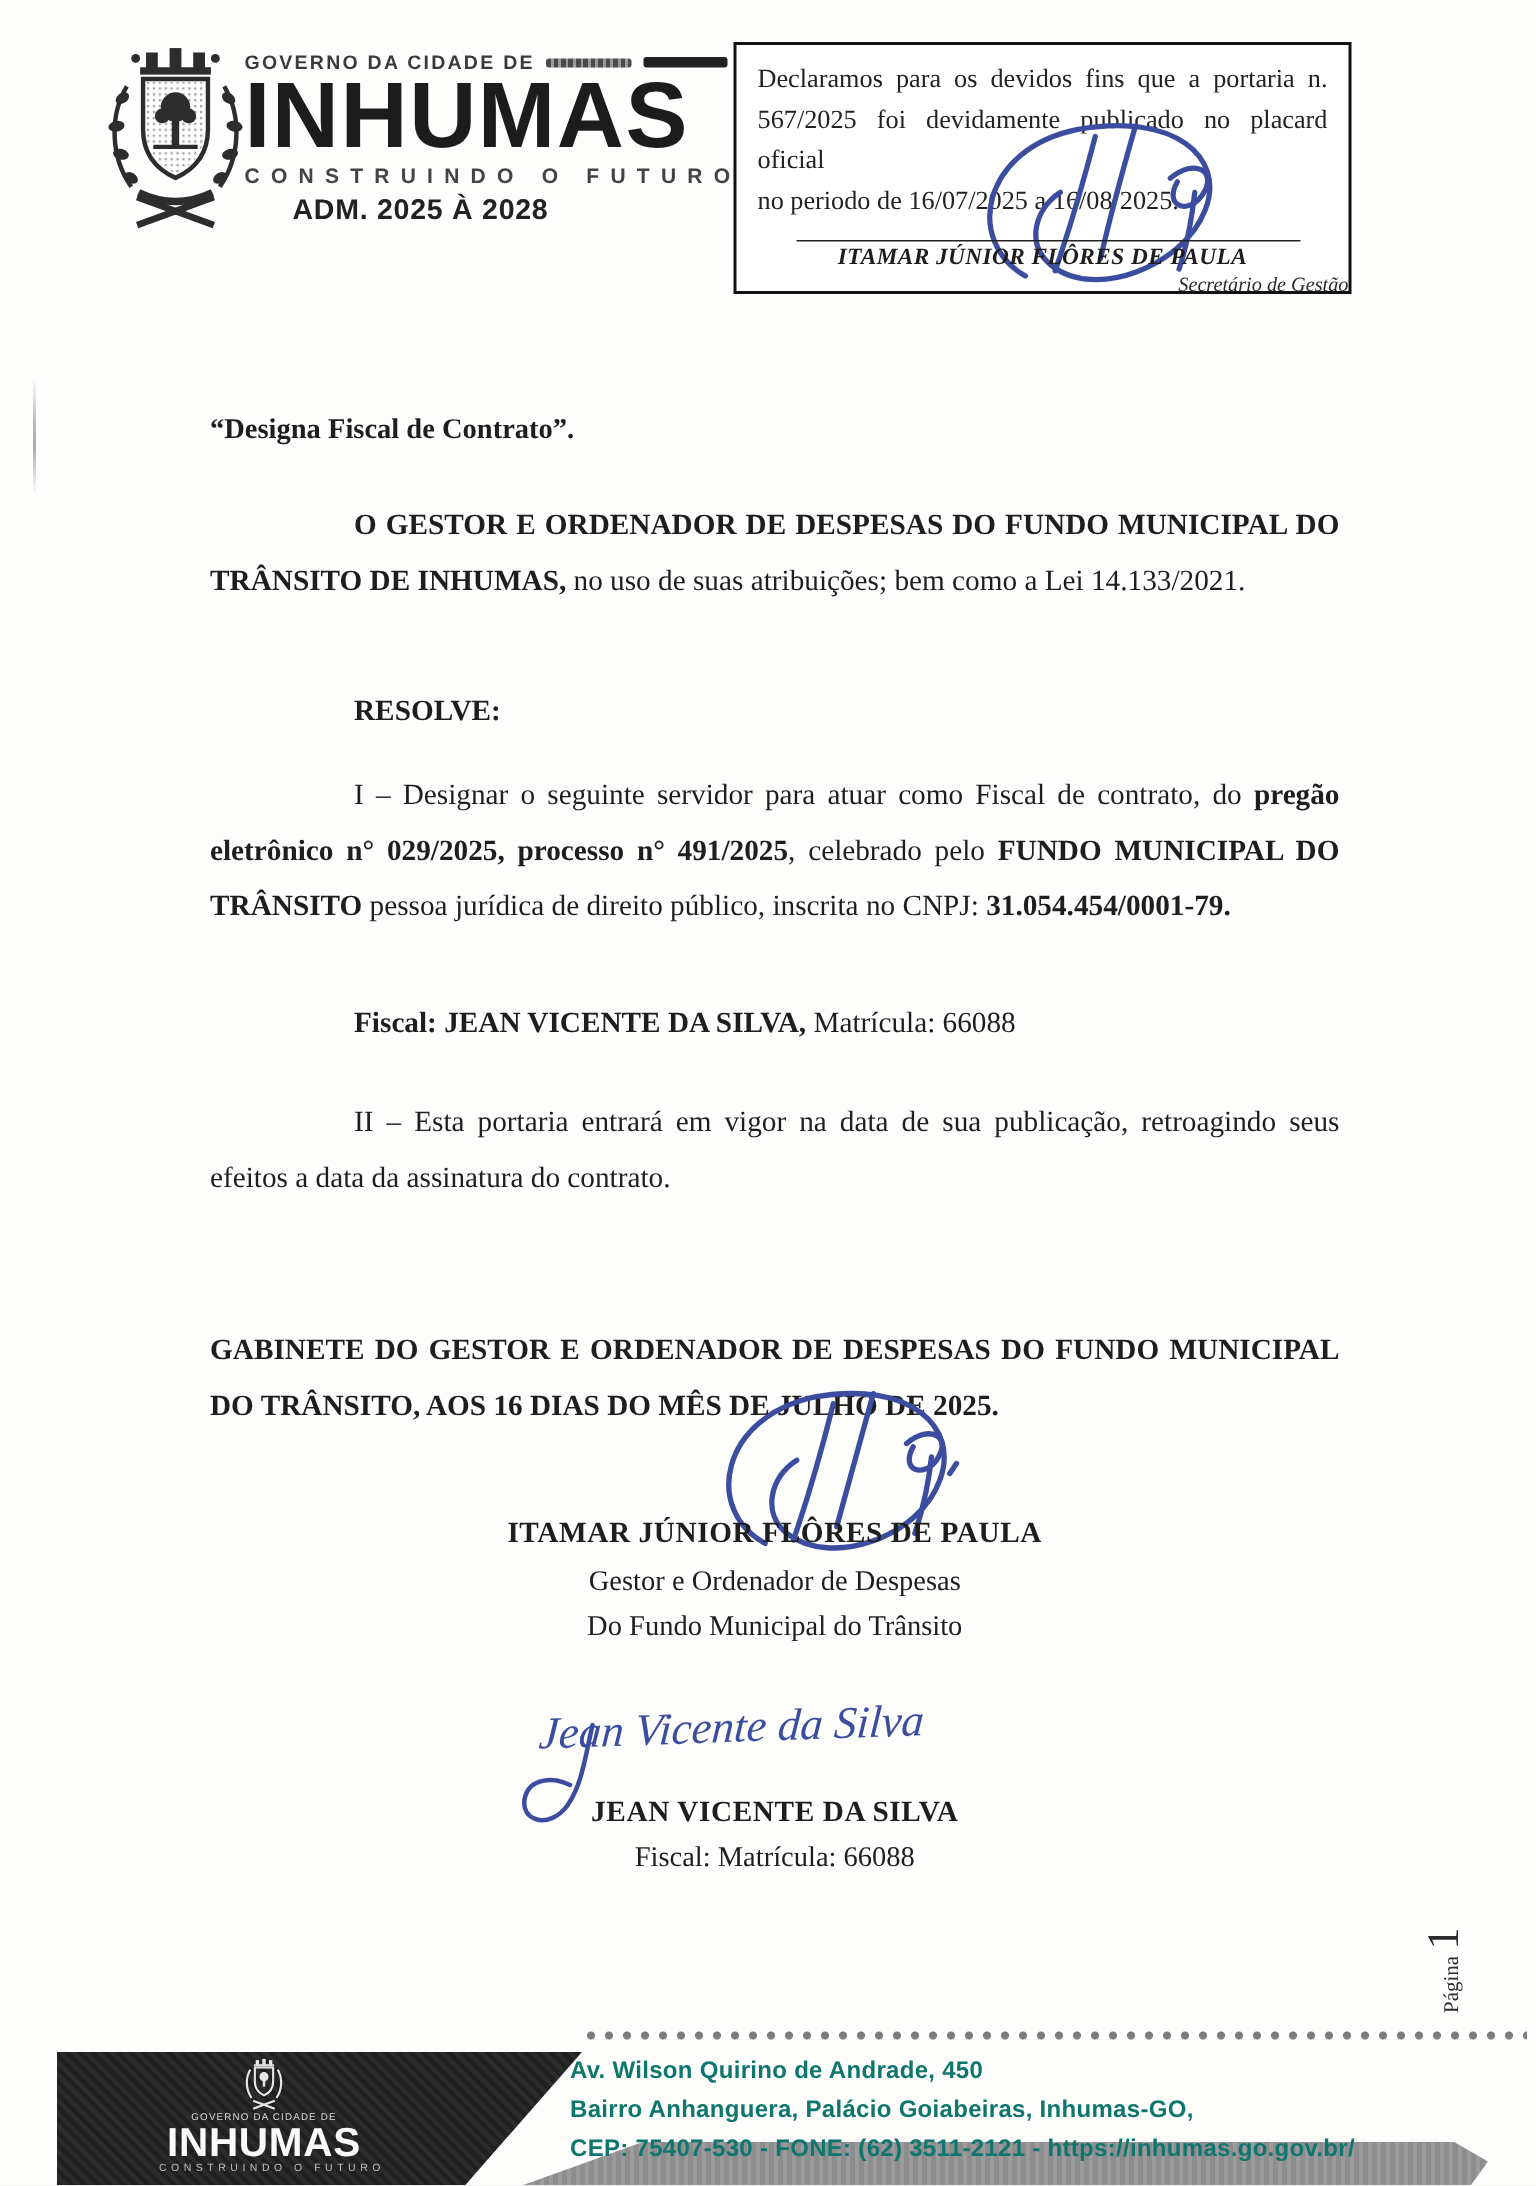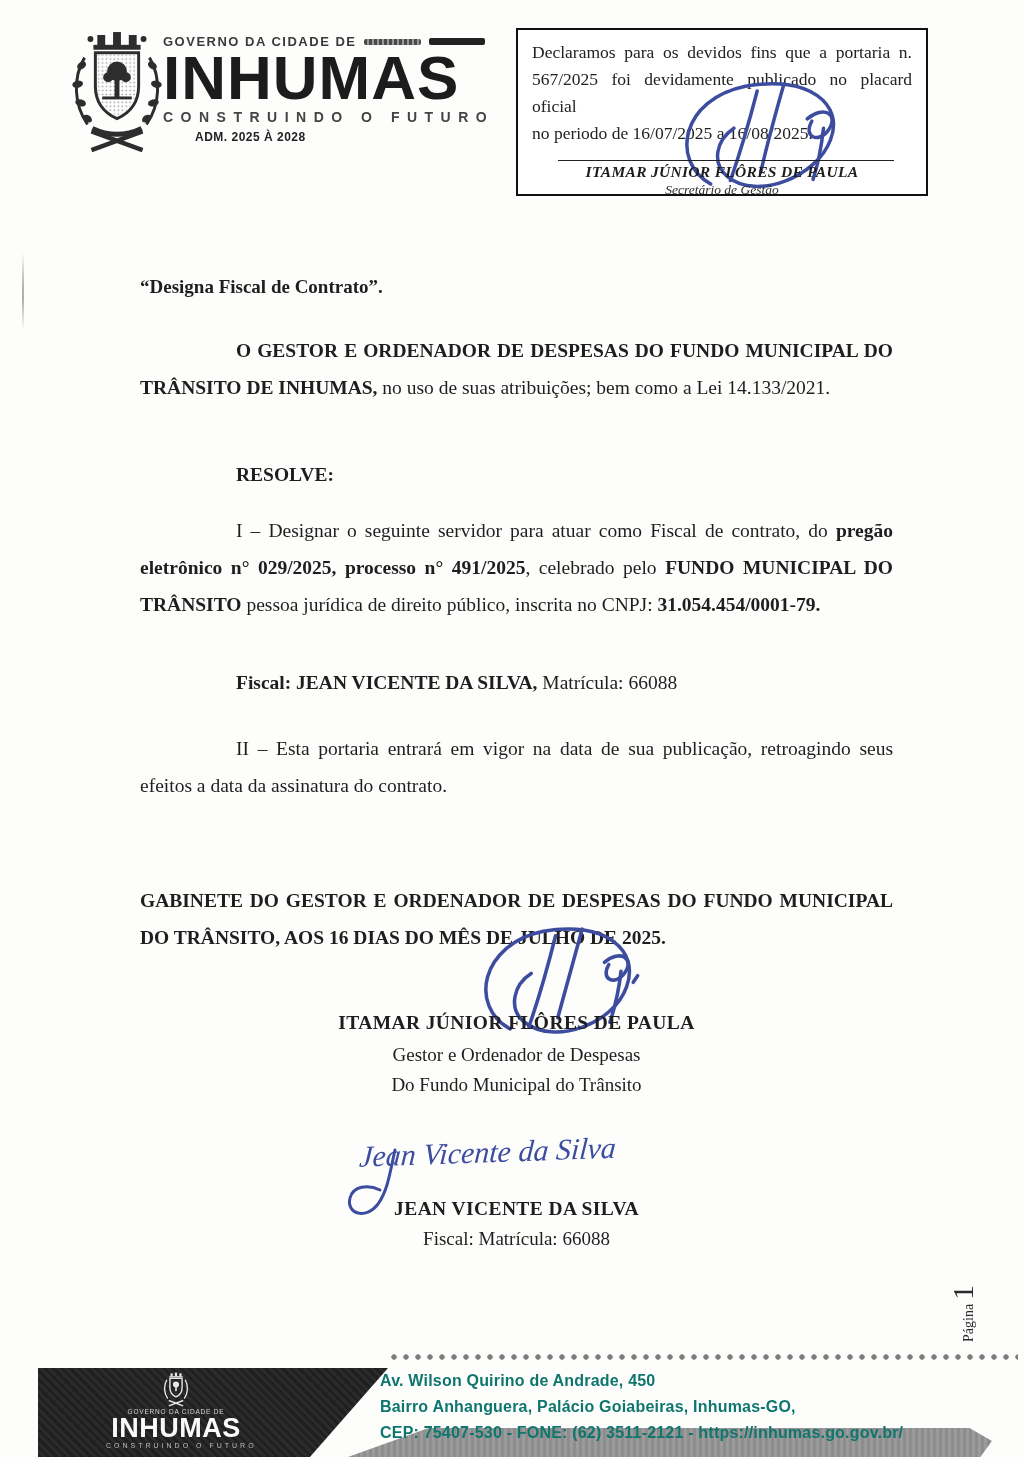--- a/index.html
+++ b/index.html
@@ -11,31 +11,31 @@
   }
   
   .coat { position:absolute; left:58px; top:30px; width:118px; height:128px; }
   .logoblock { position:absolute; left:163px; top:34px; width:322px; }
   .logo-top { display:flex; align-items:center; gap:8px; }
   .logo-line1 { font-family:"Liberation Sans",sans-serif; font-weight:bold; font-size:13px; letter-spacing:1.5px; color:#3a3a3a; white-space:nowrap; }
   .squiggle { flex:1; height:6px; background:repeating-linear-gradient(90deg,#4a4a4a 0 3px,#9a9a9a 3px 5px); border-radius:2px; }
   .squiggle.solid { background:#222; height:7px; max-width:110px; }
   .logo-name { font-family:"Liberation Sans",sans-serif; font-weight:800; font-size:62px; line-height:58px; letter-spacing:1px; color:#1c1c1c; }
   .logo-tag { font-family:"Liberation Sans",sans-serif; font-weight:600; font-size:14px; letter-spacing:7.5px; color:#444; margin-top:2px; white-space:nowrap; }
-  .logo-adm { font-family:"Liberation Sans",sans-serif; font-weight:bold; font-size:12px; color:#222; margin-top:5px; margin-left:32px; letter-spacing:.5px; }
-  
-  .stamp { position:absolute; left:516px; top:28px; width:412px; height:168px;
+  .logo-adm { font-family:"Liberation Sans",sans-serif; font-weight:bold; font-size:19px; color:#222; margin-top:5px; margin-left:32px; letter-spacing:.5px; }
+  
+  .stamp { position:absolute; left:489px; top:28px; width:412px; height:168px;
     border:2.5px solid #111; background:rgba(255,255,255,.85); padding:9px 14px 0 14px; }
   .stamp-line { font-size:17.5px; line-height:27px; color:#222; text-align:justify; text-align-last:justify; }
   .stamp-line.last { text-align-last:left; }
   .stamp-sig { position:absolute; left:95px; top:40px; width:300px; height:128px; pointer-events:none; }
   .stamp-rule { position:absolute; left:40px; right:32px; top:130px; border-top:1.6px solid #222; }
   .stamp-name { position:absolute; left:0; right:0; top:133px; text-align:center;
     font-weight:bold; font-style:italic; font-size:15.5px; letter-spacing:.3px; color:#1d1d1d; }
-  .stamp-role { position:absolute; left:0; right:0; top:152px; text-align:center; font-style:italic; font-size:13.5px; color:#2a2a2a; }
+  .stamp-role { position:absolute; left:0; right:0; top:152px; text-align:right; font-style:italic; font-size:13.5px; color:#2a2a2a; }
   
   .doc-title { position:absolute; left:140px; width:753px; top:216px; text-align:center; font-weight:bold; font-size:20px; letter-spacing:.3px; }
   .doc-subtitle { position:absolute; left:140px; width:753px; top:276px; text-align:left; font-weight:bold; font-size:19px; }
   .para { position:absolute; left:140px; width:753px; font-size:19.5px; line-height:37px; text-align:justify; }
   .indent { text-indent:96px; }
   .b { font-weight:bold; }
   .p1 { top:332px; }
   .resolve { position:absolute; left:236px; top:464px; font-weight:bold; font-size:19.5px; }
   .pI { top:512px; }
   .fiscal-line { position:absolute; left:236px; top:672px; font-size:19.5px; }

